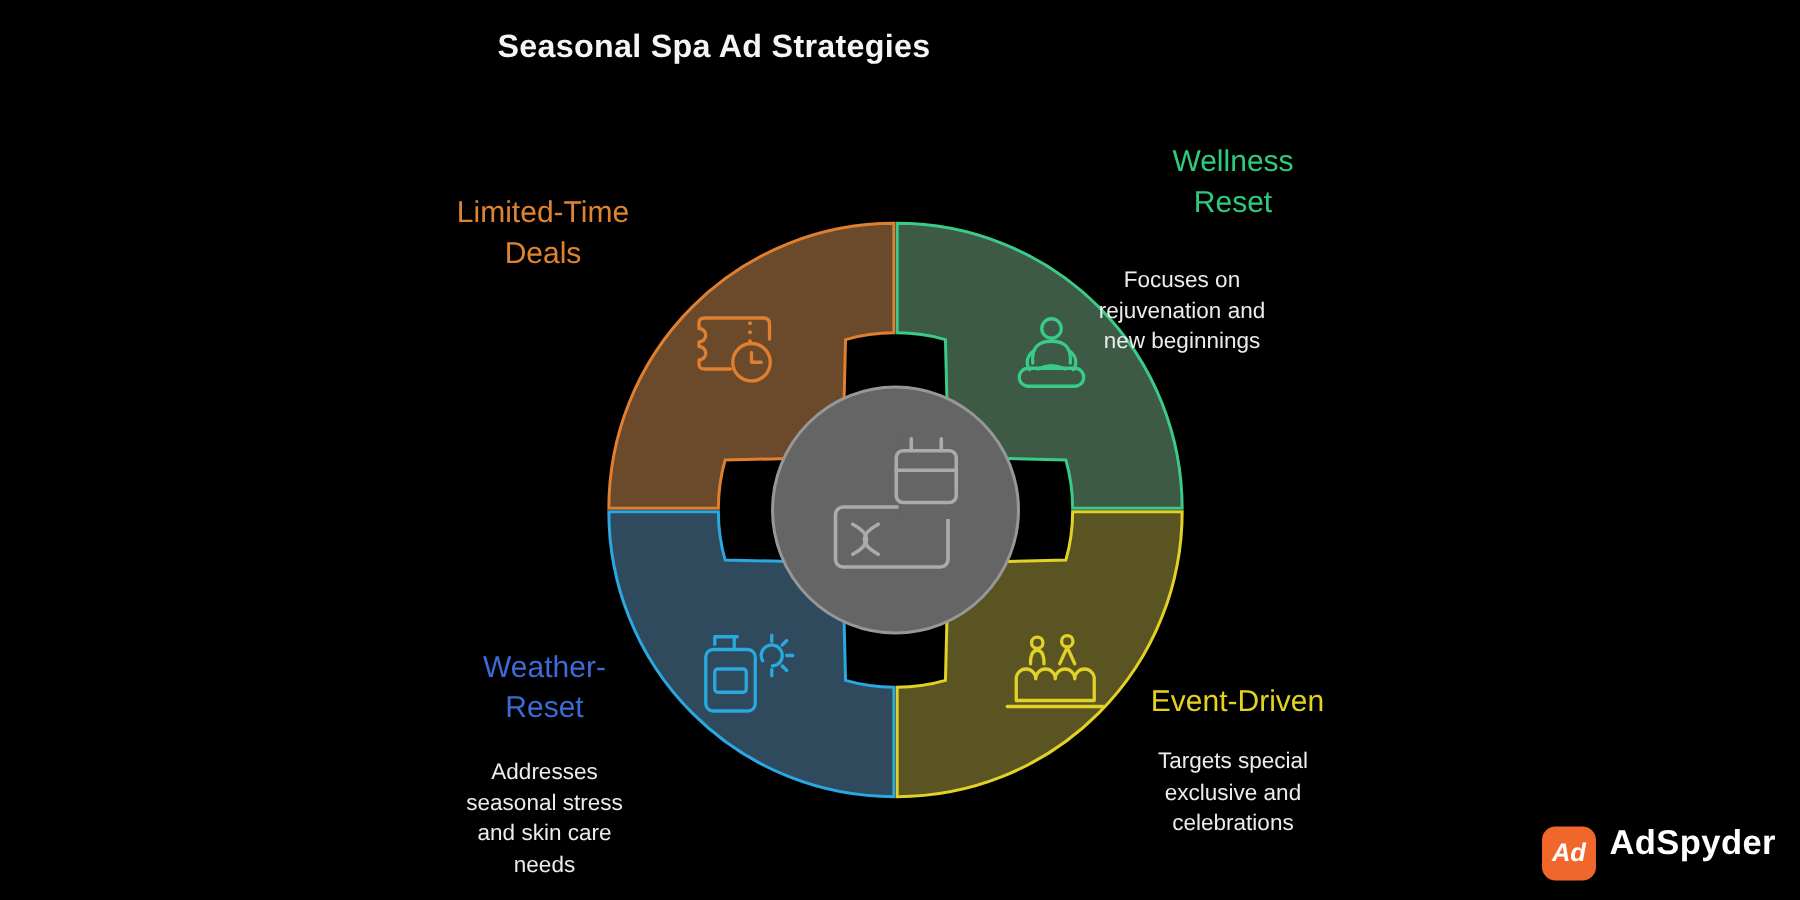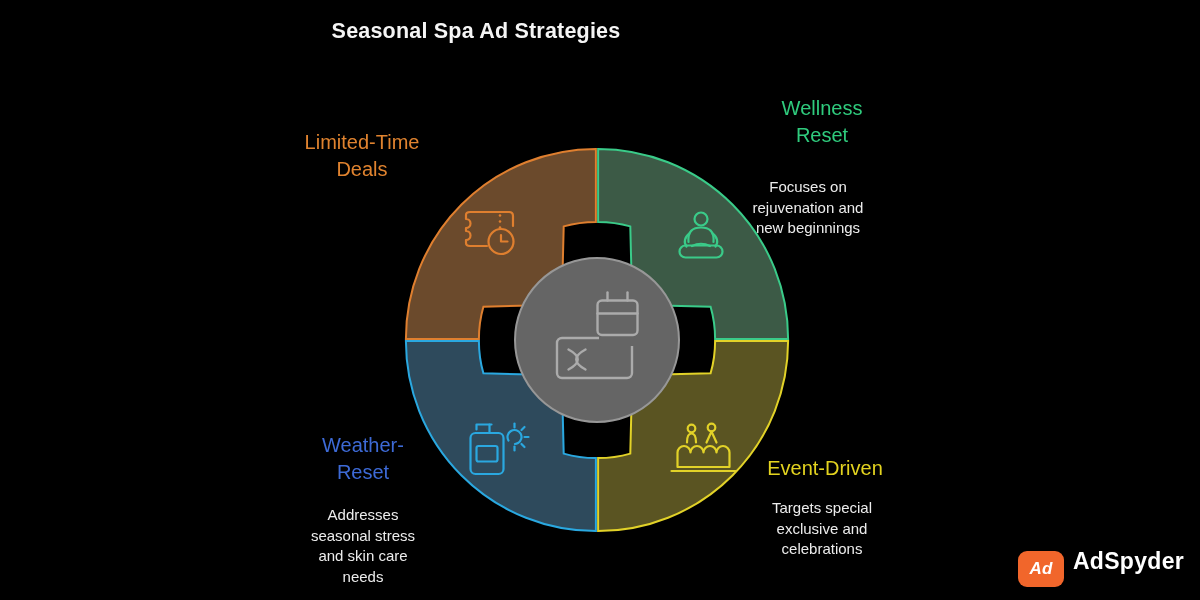--- a/index.html
+++ b/index.html
@@ -8,27 +8,27 @@
   .title{position:absolute;left:0;top:19px;width:952px;text-align:center;
          color:#f5f5f5;font-size:21.5px;font-weight:bold;letter-spacing:0.2px;}
   .wheel{position:absolute;left:0;top:0;}
   .seg-label{position:absolute;width:240px;text-align:center;font-size:20px;
              font-weight:500;line-height:27px;}
   .seg-desc{position:absolute;width:240px;text-align:center;font-size:15px;
             line-height:20.5px;color:#ececec;}
   .tl-label{left:242px;top:93px;color:#e0832f;margin-top:36px;}
   .tl-desc{left:238px;top:171px;}
   .tr-label{left:702px;top:95px;color:#2fcb7d;}
-  .tr-desc{left:688px;top:177px;text-align:center;}
+  .tr-desc{left:668px;top:177px;text-align:center;}
   .bl-label{left:243px;top:432px;color:#3d6ad6;}
   .bl-desc{left:243px;top:505px;}
   .br-label{left:705px;top:455px;color:#e3d31f;}
   .br-desc{left:702px;top:498px;}
   .brand{position:absolute;right:16px;bottom:13px;display:flex;align-items:center;gap:9px;}
-  .brand-badge{width:46px;height:36px;border-radius:9px;background:#f1662b;color:#fff;
+  .brand-badge{width:36px;height:36px;border-radius:9px;background:#f1662b;color:#fff;
                display:flex;align-items:center;justify-content:center;
                font-size:17px;font-weight:bold;font-style:italic;margin-top:16px;}
   .brand-name{color:#ffffff;font-size:23px;font-weight:bold;letter-spacing:0.3px;}
 </style>
 </head>
 <body>
 
 <div class="stage">
 
   <div class="title">Seasonal Spa Ad Strategies</div>

